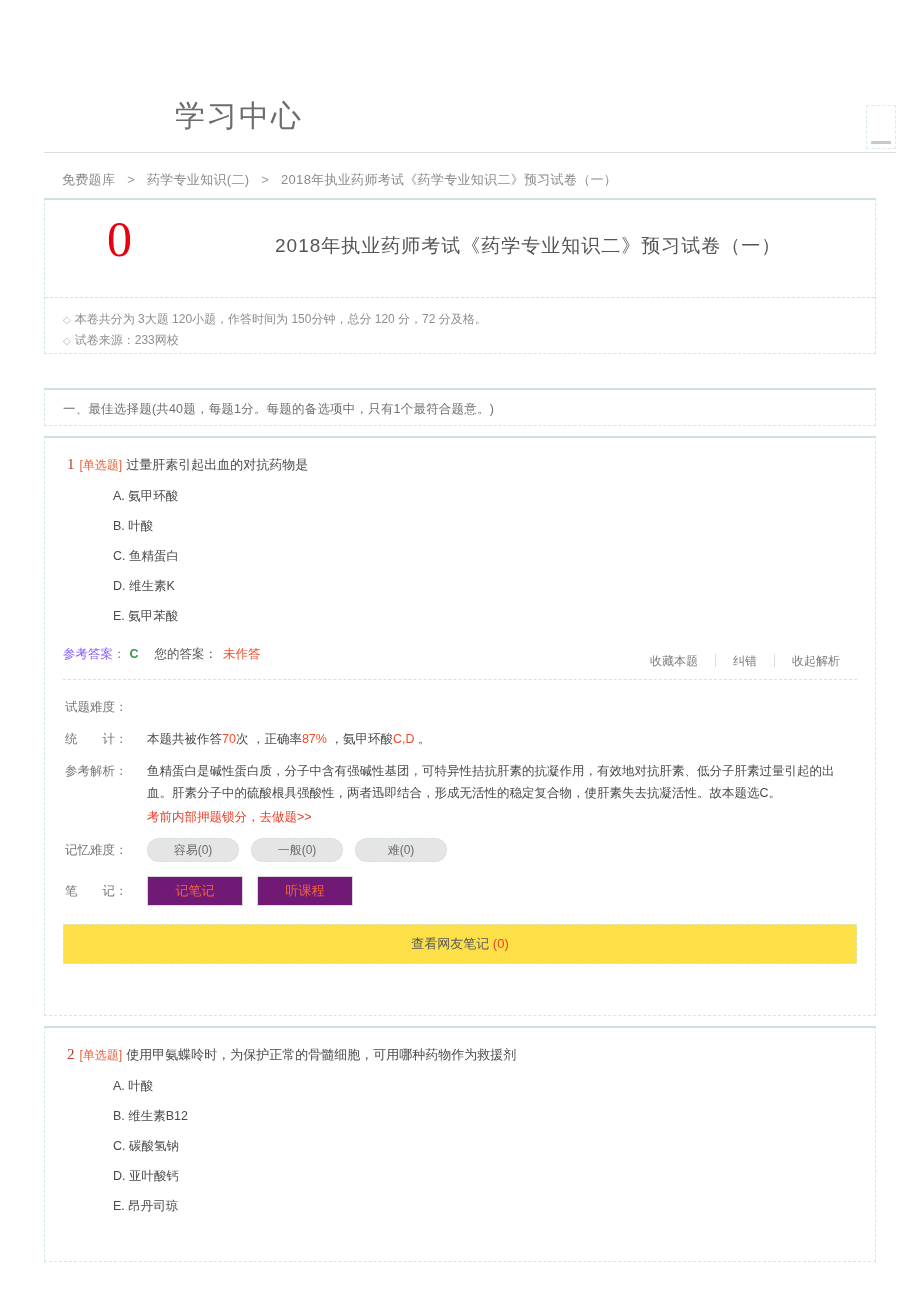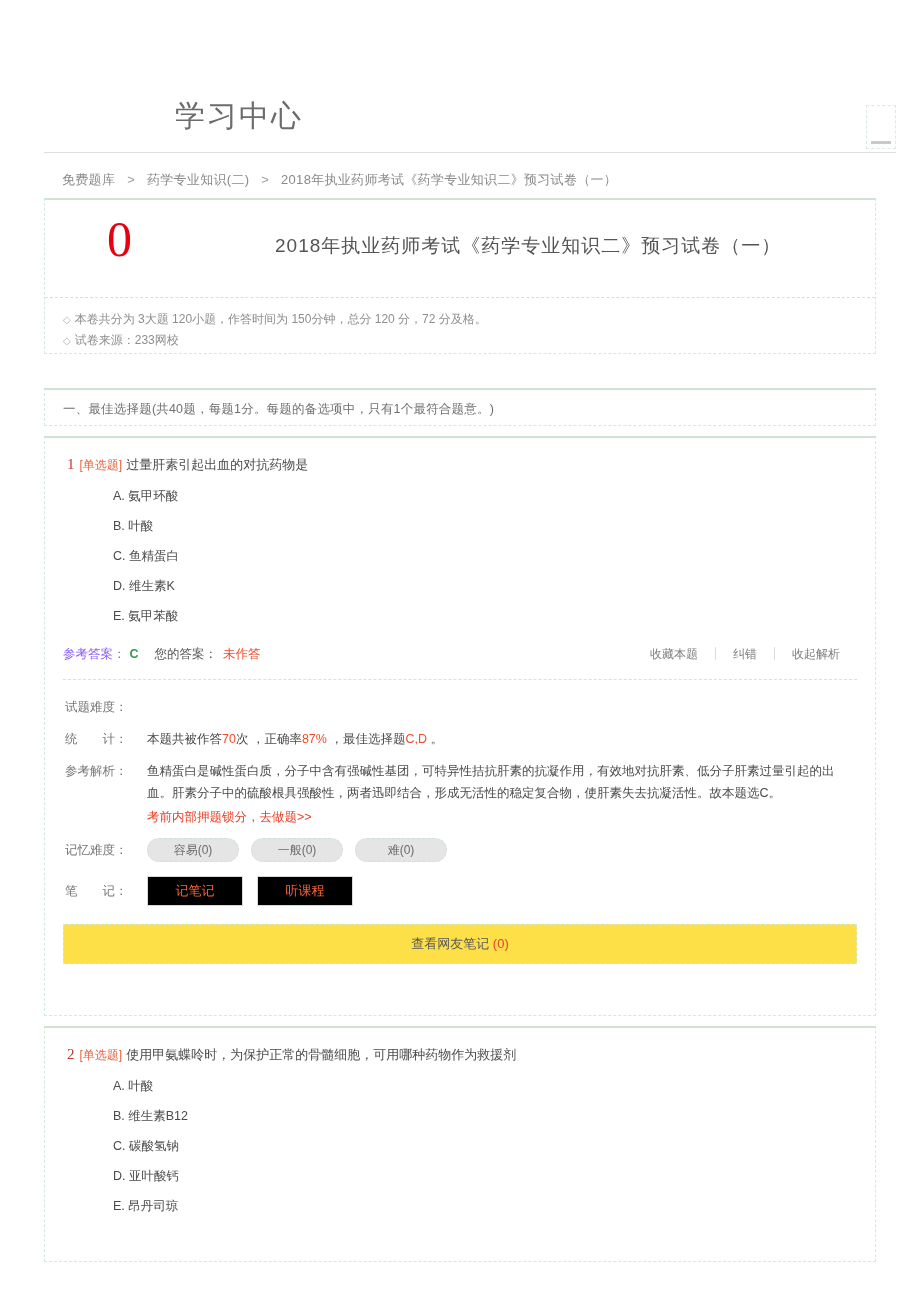--- a/index.html
+++ b/index.html
@@ -157,21 +157,21 @@
     font-size: 12.5px;
     color: #555;
     white-space: nowrap;
   }
   .answer-bar .ab-label { color: #8b5cf6; }
   .answer-bar .ab-correct { color: #2e9b4f; font-weight: bold; margin: 0 16px 0 4px; }
   .answer-bar .ab-your { color: #555; }
   .answer-bar .ab-yourval { color: #f04b2a; margin-left: 6px; }
   .ab-actions {
     position: absolute;
-    right: 0; top: 0;
+    right: 0; top: 7px;
     font-size: 12px;
     color: #7d7d7d;
   }
   .ab-actions span.act { display: inline-block; padding: 0 17px; }
   .ab-actions span.vsep {
     display: inline-block;
     width: 1px; height: 13px;
     background: #dcdcdc;
     vertical-align: -2px;
   }
@@ -211,21 +211,21 @@
   
   .note-row { display: flex; align-items: center; margin-bottom: 4px; }
   .note-btn {
     width: 96px; height: 30px;
     line-height: 28px;
     text-align: center;
     border: 1px solid #d9d9d9;
     font-size: 13px;
     color: #f2633a;
     margin-right: 14px;
-    background: #000000;
+    background: #701a75;
   }
 
   .friend-notes {
     margin: 18px 18px 0 18px;
     height: 40px;
     line-height: 38px;
     text-align: center;
     border: 1px dashed #d4ead9;
     font-size: 13px;
     color: #5a5a5a;
@@ -294,21 +294,21 @@
 
   <div class="analysis">
 
     <div class="an-row">
       <div class="an-key">试题难度：</div>
       <div class="an-val"></div>
     </div>
 
     <div class="an-row">
       <div class="an-key">统　　计：</div>
-      <div class="an-val"><span>本题共被作答</span><span class="hl-red">70</span><span>次 ，正确率</span><span class="hl-red">87%</span><span> ，最佳选择题</span><span class="hl-red">C,D</span><span> 。</span></div>
+      <div class="an-val"><span>本题共被作答</span><span class="hl-red">70</span><span>次 ，正确率</span><span class="hl-red">87%</span><span> ，氨甲环酸</span><span class="hl-red">C,D</span><span> 。</span></div>
     </div>
 
     <div class="an-row">
       <div class="an-key">参考解析：</div>
       <div class="an-val">
         <span>鱼精蛋白是碱性蛋白质，分子中含有强碱性基团，可特异性拮抗肝素的抗凝作用，有效地对抗肝素、低分子肝素过量引起的出血。肝素分子中的硫酸根具强酸性，两者迅即结合，形成无活性的稳定复合物，使肝素失去抗凝活性。故本题选C。</span>
         <span class="an-promo">考前内部押题锁分，去做题&gt;&gt;</span>
       </div>
     </div>
 

